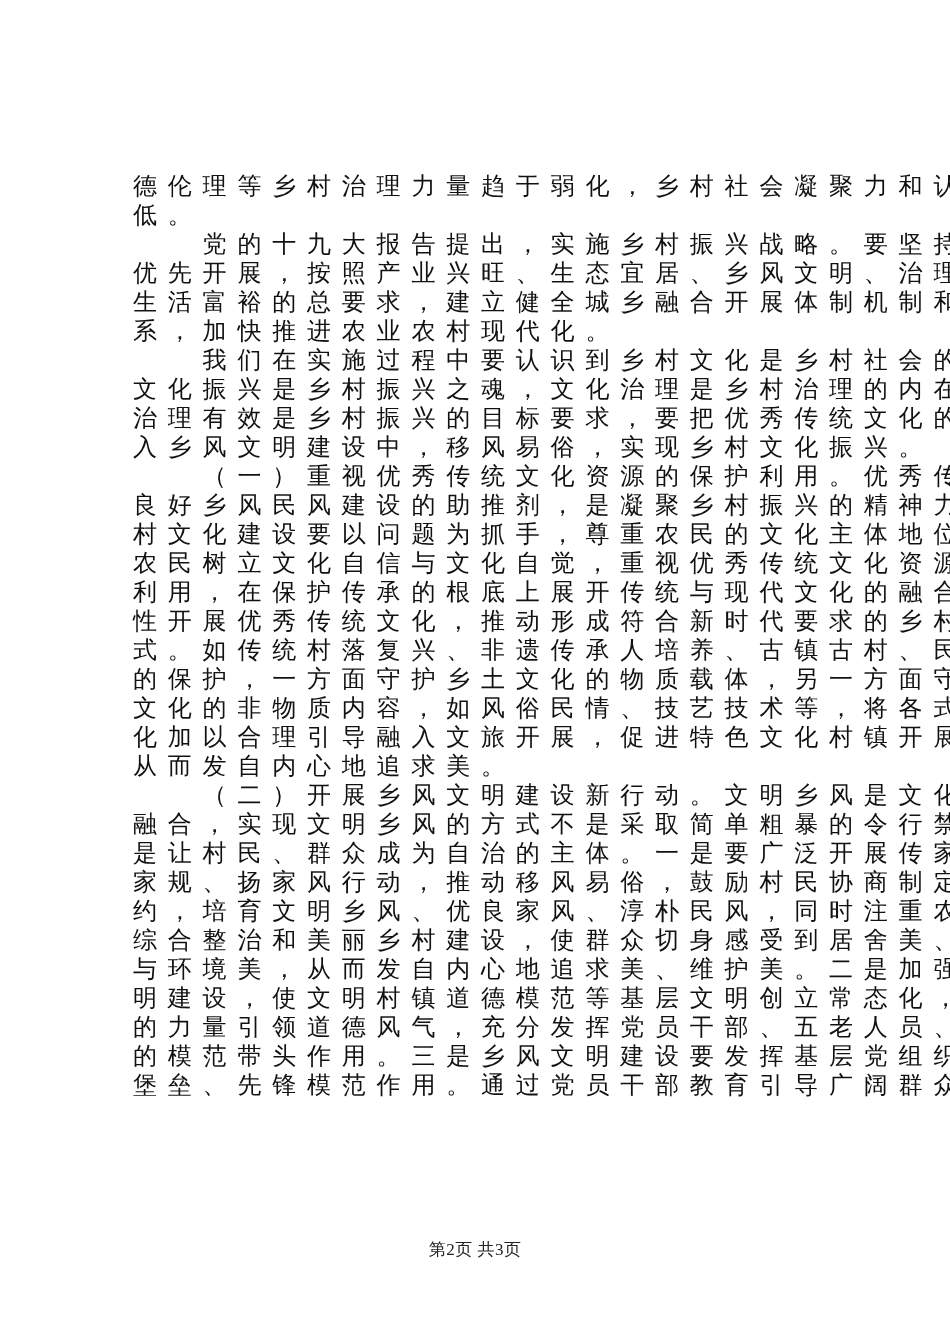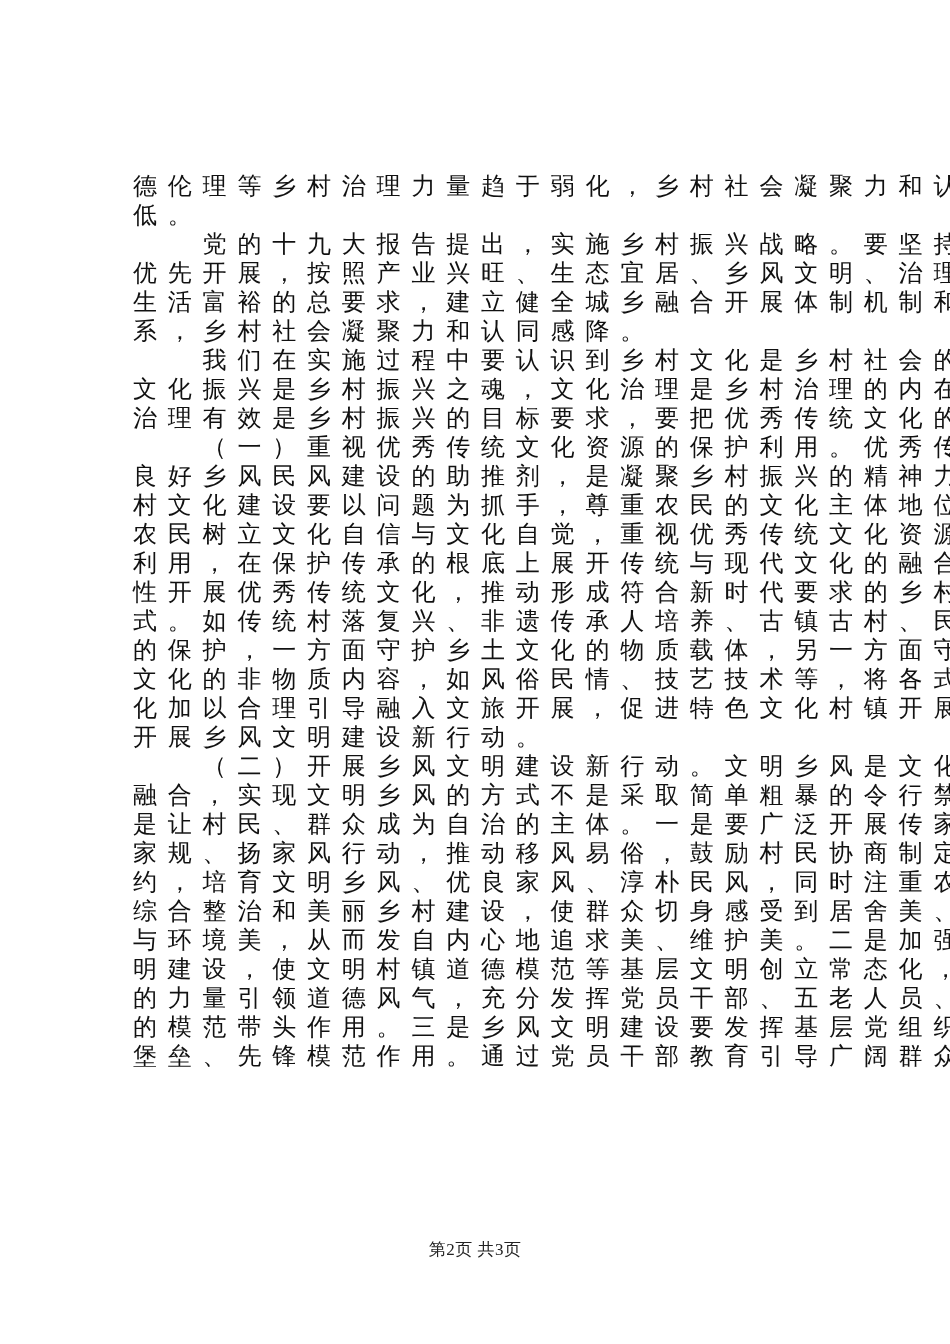--- a/index.html
+++ b/index.html
@@ -24,35 +24,36 @@
 </head>
 <body>
 
 <div class="page">
   <div class="content">
     <div class="line">德伦理等乡村治理力量趋于弱化，乡村社会凝聚力和认同感降</div>
     <div class="line">低。</div>
     <div class="line">　　党的十九大报告提出，实施乡村振兴战略。要坚持农业农村</div>
     <div class="line">优先开展，按照产业兴旺、生态宜居、乡风文明、治理有效、</div>
     <div class="line">生活富裕的总要求，建立健全城乡融合开展体制机制和政策体</div>
-    <div class="line">系，乡村社会凝聚力和认同感降。</div>
+    <div class="line">系，加快推进农业农村现代化。</div>
     <div class="line">　　我们在实施过程中要认识到乡村文化是乡村社会的精神纽带</div>
     <div class="line">文化振兴是乡村振兴之魂，文化治理是乡村治理的内在支撑，</div>
     <div class="line">治理有效是乡村振兴的目标要求，要把优秀传统文化的精髓融</div>
+    <div class="line">入乡风文明建设中，移风易俗，实现乡村文化振兴。</div>
     <div class="line">　　（一）重视优秀传统文化资源的保护利用。优秀传统文化是</div>
     <div class="line">良好乡风民风建设的助推剂，是凝聚乡村振兴的精神力量，乡</div>
     <div class="line">村文化建设要以问题为抓手，尊重农民的文化主体地位，引导</div>
     <div class="line">农民树立文化自信与文化自觉，重视优秀传统文化资源的保护</div>
     <div class="line">利用，在保护传承的根底上展开传统与现代文化的融合，创新</div>
     <div class="line">性开展优秀传统文化，推动形成符合新时代要求的乡村文化形</div>
     <div class="line">式。如传统村落复兴、非遗传承人培养、古镇古村、民宅老屋</div>
     <div class="line">的保护，一方面守护乡土文化的物质载体，另一方面守护乡土</div>
     <div class="line">文化的非物质内容，如风俗民情、技艺技术等，将各式乡村文</div>
     <div class="line">化加以合理引导融入文旅开展，促进特色文化村镇开展，以文</div>
-    <div class="line">开展乡风文明建设新行动。</div>
+    <div class="line">从而发自内心地追求美。</div>
     <div class="line">　　（二）开展乡风文明建设新行动。文明乡风是文化与道德的</div>
     <div class="line">融合，实现文明乡风的方式不是采取简单粗暴的令行禁止，而</div>
     <div class="line">是让村民、群众成为自治的主体。一是要广泛开展传家训、立</div>
     <div class="line">家规、扬家风行动，推动移风易俗，鼓励村民协商制定村规民</div>
     <div class="line">约，培育文明乡风、优良家风、淳朴民风，同时注重农村环境</div>
     <div class="line">综合整治和美丽乡村建设，使群众切身感受到居舍美、庭院美</div>
     <div class="line">与环境美，从而发自内心地追求美、维护美。二是加强精神文</div>
     <div class="line">明建设，使文明村镇道德模范等基层文明创立常态化，以典范</div>
     <div class="line">的力量引领道德风气，充分发挥党员干部、五老人员、新乡贤</div>
     <div class="line">的模范带头作用。三是乡风文明建设要发挥基层党组织的战斗</div>

